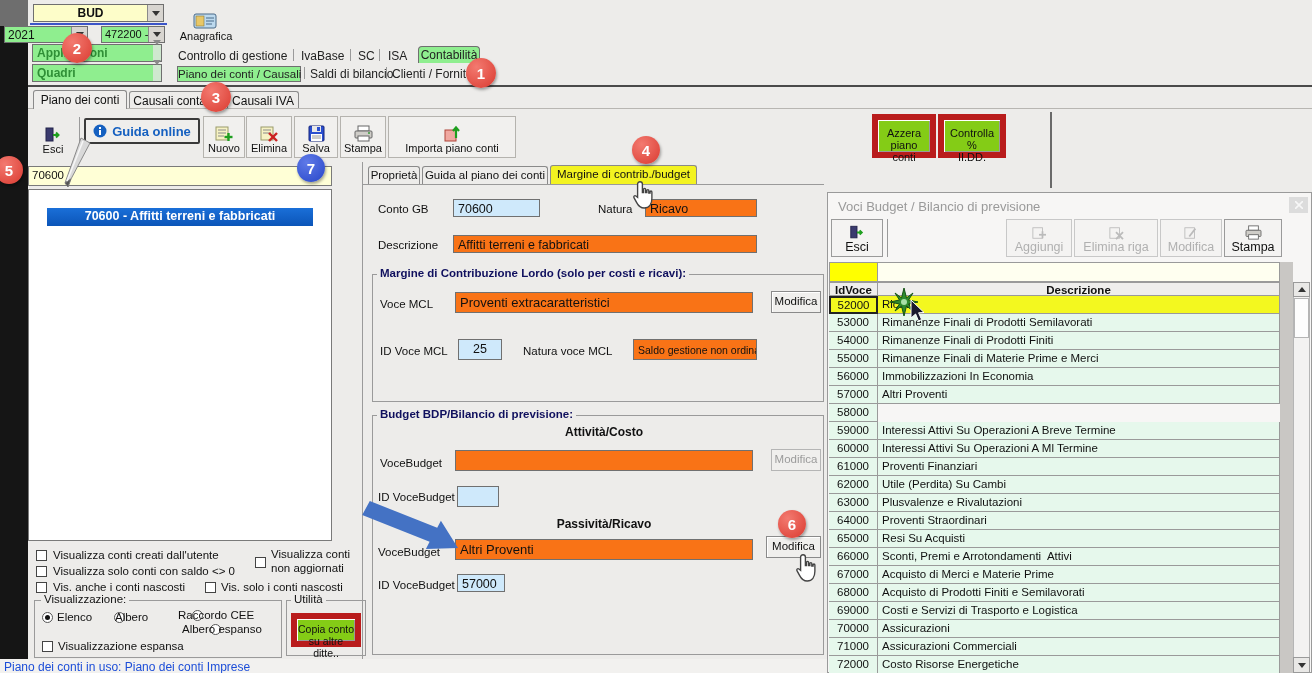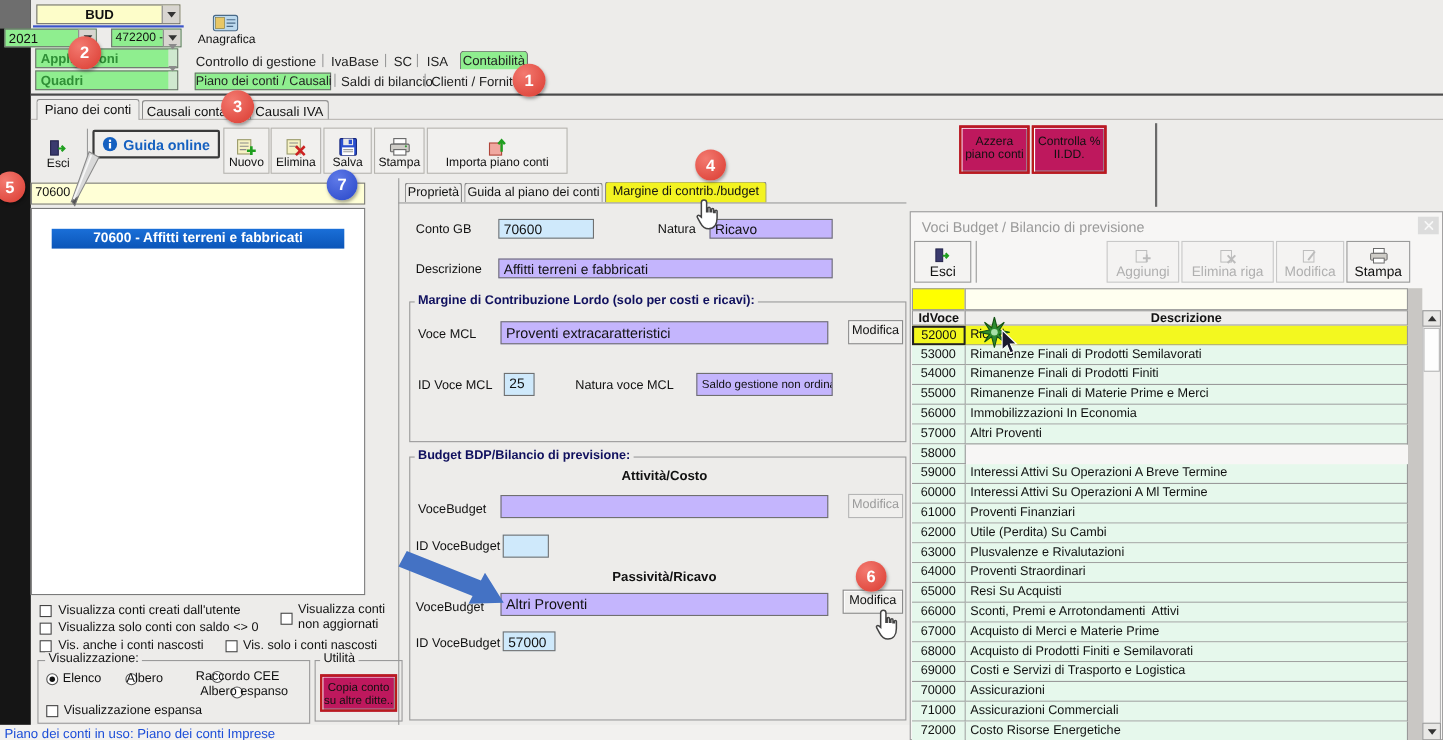--- a/index.html
+++ b/index.html
@@ -15,21 +15,21 @@
   .combo .cbtn{width:15px;background:#d8d5d0;border-left:1px solid #8a8a8a;display:flex;align-items:center;justify-content:center}
   .tri-d{width:0;height:0;border:4px solid transparent;border-top:5px solid #333;margin-top:4px}
   .tri-d.dis{border-top-color:#8a8a8a}
   .yel{background:#fdfdc9}.grn{background:#8fee8f}
   .gbar{background:#8fee8f;border:1px solid #6f6f6f;display:flex;align-items:stretch;box-sizing:border-box}
   .gbar .ctxt{flex:1;padding:1px 4px;font-weight:bold;color:#2f8f36}
   .blueline{background:#3c55c8;height:2px}
   
   .tbtn{box-sizing:border-box;border:1px solid #b5b3ae;background:#f1f0ee;display:flex;flex-direction:column;
         align-items:center;justify-content:flex-end;padding:2px 2px 3px 2px;font-size:11px;white-space:nowrap}
-  .raised{border:2px solid #b91c1c;box-shadow:inset 1px 1px 0 #fff, inset -1px -1px 0 #9a9a9a;background:#be185d}
+  .raised{border:6px solid #b91c1c;box-shadow:inset 1px 1px 0 #fff, inset -1px -1px 0 #9a9a9a;background:#84cc16}
   .icon{display:block}
   
   .mitem{white-space:nowrap;font-size:12px;color:#222}
   .sep{width:1px;background:#9a9a9a}
   .greentab{background:#8fee8f;border:1px solid #6f6f6f;border-bottom:none;border-radius:4px 4px 0 0;
             text-align:center;box-sizing:border-box;padding-top:1px}
   .greenbox{background:#8fee8f;border:1px solid #6f6f6f;text-align:left;box-sizing:border-box;padding-top:1px}
   
   .ctab{box-sizing:border-box;border:1px solid #8a8a8a;border-bottom:none;border-radius:3px 3px 0 0;
         background:#edecea;text-align:center;padding-top:2px;font-size:12px}
@@ -41,21 +41,21 @@
   
   .cb{width:11px;height:11px;background:#fff;border:1px solid #444;box-sizing:border-box;display:inline-block}
   .rad{width:11px;height:11px;background:#fff;border:1px solid #555;border-radius:50%;box-sizing:border-box;display:inline-block;position:relative}
   .rad.on:after{content:"";position:absolute;left:2px;top:2px;width:5px;height:5px;border-radius:50%;background:#111}
   .cblab{font-size:11.5px;white-space:nowrap}
   .groupbox{border:1px solid #9a9a9a;box-sizing:border-box}
   .leg{position:absolute;top:-8px;background:#edecea;padding:0 3px;font-size:11.5px}
   .legnavy{color:#10105e;font-weight:bold}
   
   .flabel{font-size:11.5px;white-space:nowrap}
-  .fgray{background:#c4b5fd;border:1px solid #707070;box-sizing:border-box;padding:2px 4px;font-size:13px;white-space:nowrap;overflow:hidden}
+  .fgray{background:#f97316;border:1px solid #707070;box-sizing:border-box;padding:2px 4px;font-size:13px;white-space:nowrap;overflow:hidden}
   .fblue{background:#cfe9fb;border:1px solid #707070;box-sizing:border-box;padding:2px 4px;font-size:12.5px}
   .formtab{box-sizing:border-box;border:1px solid #8a8a8a;border-bottom:none;border-radius:3px 3px 0 0;
            background:#edecea;text-align:center;padding-top:2px;font-size:11.5px;white-space:nowrap}
   .formtab.yellow{background:#f3f321}
   .modbtn{box-sizing:border-box;border:1px solid #8a8a8a;box-shadow:inset 1px 1px 0 #fff;background:#f0efed;
           text-align:center;font-size:11.5px;padding-top:3px}
   .modbtn.dis{color:#9b9b9b;border-color:#b5b5b5;box-shadow:none}
   .centerbold{font-weight:bold;font-size:12px;text-align:center}
   
   .owin{left:827px;top:192px;width:485px;height:481px;background:#f7f6f5;border:1px solid #9a9a9a;box-sizing:border-box;z-index:20}
@@ -309,21 +309,21 @@
   <div class="a fgray" style="left:453px;top:235px;width:304px;height:18px;font-size:12.5px">Affitti terreni e fabbricati</div>
 
   
   <div class="a groupbox" style="left:372px;top:274px;width:452px;height:128px">
     <span class="leg legnavy" style="left:4px">Margine di Contribuzione Lordo (solo per costi e ricavi):</span>
   </div>
   <div class="a flabel" style="left:380px;top:298px">Voce MCL</div>
   <div class="a fgray" style="left:455px;top:292px;width:298px;height:21px">Proventi extracaratteristici</div>
   <div class="a modbtn" style="left:771px;top:291px;width:50px;height:22px">Modifica</div>
   <div class="a flabel" style="left:380px;top:345px">ID Voce MCL</div>
-  <div class="a fblue" style="left:458px;top:339px;width:28px;height:21px;text-align:left">25</div>
+  <div class="a fblue" style="left:458px;top:339px;width:44px;height:21px;text-align:center">25</div>
   <div class="a flabel" style="left:523px;top:345px">Natura voce MCL</div>
   <div class="a fgray" style="left:633px;top:339px;width:124px;height:21px;font-size:10.5px;padding-top:4px">Saldo gestione non ordinaria</div>
 
   
   <div class="a groupbox" style="left:372px;top:415px;width:452px;height:240px">
     <span class="leg legnavy" style="left:4px">Budget BDP/Bilancio di previsione:</span>
   </div>
   <div class="a centerbold" style="left:455px;top:425px;width:298px">Attività/Costo</div>
   <div class="a flabel" style="left:380px;top:457px">VoceBudget</div>
   <div class="a fgray" style="left:455px;top:450px;width:298px;height:21px"></div>

